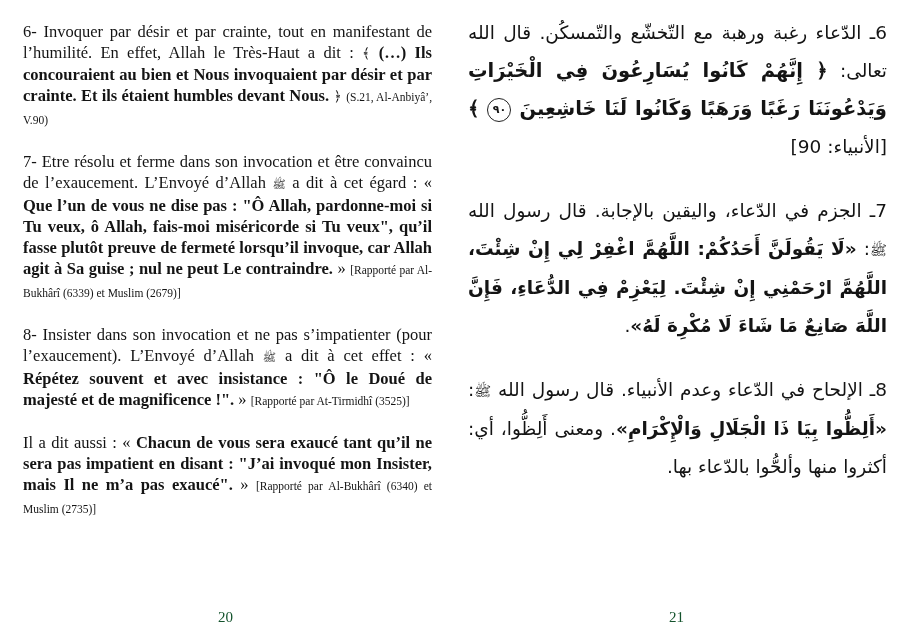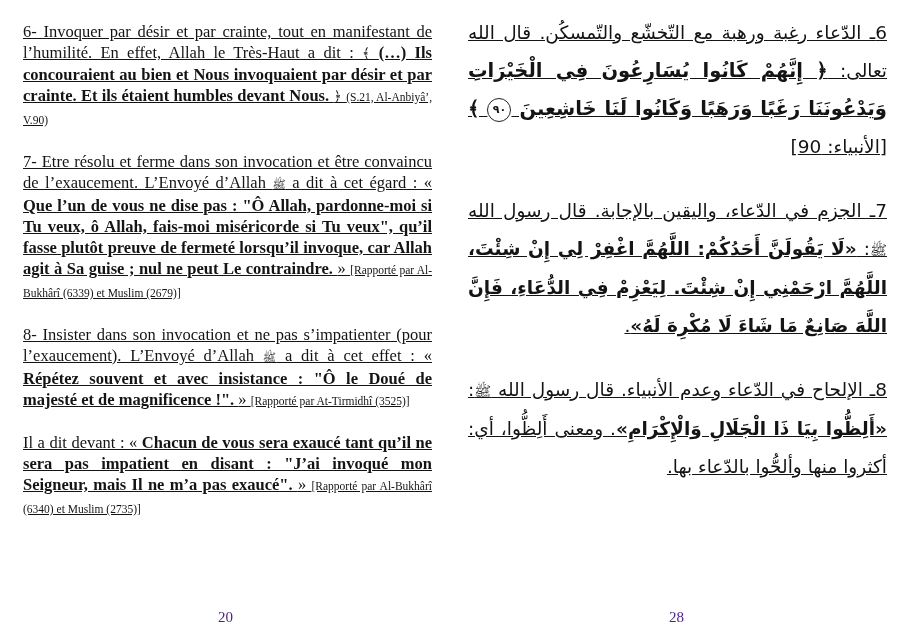--- a/index.html
+++ b/index.html
@@ -1,21 +1,21 @@
 <!DOCTYPE html>
 <html><head>
 <meta charset="utf-8">
 <style>
   html,body{margin:0;padding:0;background:#ffffff;}
   .spread{
     width:902px;height:638px;background:#ffffff;display:flex;
     overflow:hidden;position:relative;
     font-family:"Liberation Serif",serif;color:#141414;
   }
-  .page{width:451px;height:100%;position:relative;box-sizing:border-box;text-decoration:underline;}
+  .page{width:451px;height:100%;position:relative;box-sizing:border-box;}
   .page.left{padding:21px 19px 0 23px;}
   .page.right{padding:14px 15px 0 17px;}
   .para{margin:0 0 20px 0;}
   
   .p-fr{
     font-family:"Liberation Serif",serif;
     font-size:16.5px;line-height:21px;text-align:justify;
   }
   .p-fr .bold{font-weight:bold;}
   .p-fr .small{font-size:11.5px;}
@@ -32,38 +32,38 @@
   .p-ar .quran{font-weight:bold;font-size:19.5px;}
   .p-ar .seal{font-size:14px;}
   .p-ar .verse{
     display:inline-block;width:22px;height:22px;line-height:22px;
     border:1.5px solid #222;border-radius:50%;
     font-size:11px;text-align:center;vertical-align:middle;
     font-weight:bold;
   }
   .page-number{
     position:absolute;bottom:12px;left:0;right:0;
-    text-align:center;font-size:15px;color:#4c1d95;
+    text-align:center;font-size:15px;color:#14532d;
     font-family:"Liberation Serif",serif;
   }
 </style>
 </head>
 <body>
 
 <div class="spread">
   <div class="page left">
     <div class="page-body">
         <p class="para p-fr" dir="ltr"><span class="run normal">6- Invoquer par désir et par crainte, tout en manifestant de l’humilité. En effet, Allah le Très-Haut a dit : </span><span class="run ornament">﴾ </span><span class="run bold">(…) Ils concouraient au bien et Nous invoquaient par désir et par crainte. Et ils étaient humbles devant Nous. </span><span class="run ornament">﴿ </span><span class="run small">(S.21, Al-Anbiyâ’, V.90)</span></p>
         <p class="para p-fr" dir="ltr"><span class="run normal">7- Etre résolu et ferme dans son invocation et être convaincu de l’exaucement. L’Envoyé d’Allah </span><span class="run seal">ﷺ</span><span class="run normal"> a dit à cet égard : « </span><span class="run bold">Que l’un de vous ne dise pas : "Ô Allah, pardonne-moi si Tu veux, ô Allah, fais-moi miséricorde si Tu veux", qu’il fasse plutôt preuve de fermeté lorsqu’il invoque, car Allah agit à Sa guise ; nul ne peut Le contraindre. </span><span class="run normal">» </span><span class="run small">[Rapporté par Al-Bukhârî (6339) et Muslim (2679)]</span></p>
         <p class="para p-fr" dir="ltr"><span class="run normal">8- Insister dans son invocation et ne pas s’impatienter (pour l’exaucement). L’Envoyé d’Allah </span><span class="run seal">ﷺ</span><span class="run normal"> a dit à cet effet : « </span><span class="run bold">Répétez souvent et avec insistance : "Ô le Doué de majesté et de magnificence !". </span><span class="run normal">» </span><span class="run small">[Rapporté par At-Tirmidhî (3525)]</span></p>
-        <p class="para p-fr" dir="ltr"><span class="run normal">Il a dit devant : « </span><span class="run bold">Chacun de vous sera exaucé tant qu’il ne sera pas impatient en disant : "J’ai invoqué mon Seigneur, mais Il ne m’a pas exaucé". </span><span class="run normal">» </span><span class="run small">[Rapporté par Al-Bukhârî (6340) et Muslim (2735)]</span></p>
+        <p class="para p-fr" dir="ltr"><span class="run normal">Il a dit aussi : « </span><span class="run bold">Chacun de vous sera exaucé tant qu’il ne sera pas impatient en disant : "J’ai invoqué mon Insister, mais Il ne m’a pas exaucé". </span><span class="run normal">» </span><span class="run small">[Rapporté par Al-Bukhârî (6340) et Muslim (2735)]</span></p>
       </div>
     <div class="page-number">20</div>
   </div>
   <div class="page right">
     <div class="page-body">
         <p class="para p-ar" dir="rtl"><span class="run ar">6ـ الدّعاء رغبة ورهبة مع التّخشّع والتّمسكُن. قال الله تعالى: </span><span class="run quran">﴿ إِنَّهُمْ كَانُوا يُسَارِعُونَ فِي الْخَيْرَاتِ وَيَدْعُونَنَا رَغَبًا وَرَهَبًا وَكَانُوا لَنَا خَاشِعِينَ </span><span class="run verse">٩٠</span><span class="run quran"> ﴾</span><span class="run ar"> [الأنبياء: 90]</span></p>
         <p class="para p-ar" dir="rtl"><span class="run ar">7ـ الجزم في الدّعاء، واليقين بالإجابة. قال رسول الله </span><span class="run seal">ﷺ</span><span class="run ar">: </span><span class="run arbold">«لَا يَقُولَنَّ أَحَدُكُمْ: اللَّهُمَّ اغْفِرْ لِي إِنْ شِئْتَ، اللَّهُمَّ ارْحَمْنِي إِنْ شِئْتَ. لِيَعْزِمْ فِي الدُّعَاءِ، فَإِنَّ اللَّهَ صَانِعٌ مَا شَاءَ لَا مُكْرِهَ لَهُ»</span><span class="run ar">.</span></p>
         <p class="para p-ar" dir="rtl"><span class="run ar">8ـ الإلحاح في الدّعاء وعدم الأنبياء. قال رسول الله </span><span class="run seal">ﷺ</span><span class="run ar">: </span><span class="run arbold">«أَلِظُّوا بِيَا ذَا الْجَلَالِ وَالْإِكْرَامِ»</span><span class="run ar">. ومعنى أَلِظُّوا، أي: أكثروا منها وألحُّوا بالدّعاء بها.</span></p>
       </div>
-    <div class="page-number">28</div>
+    <div class="page-number">21</div>
   </div>
 </div>
 
 </body></html>

